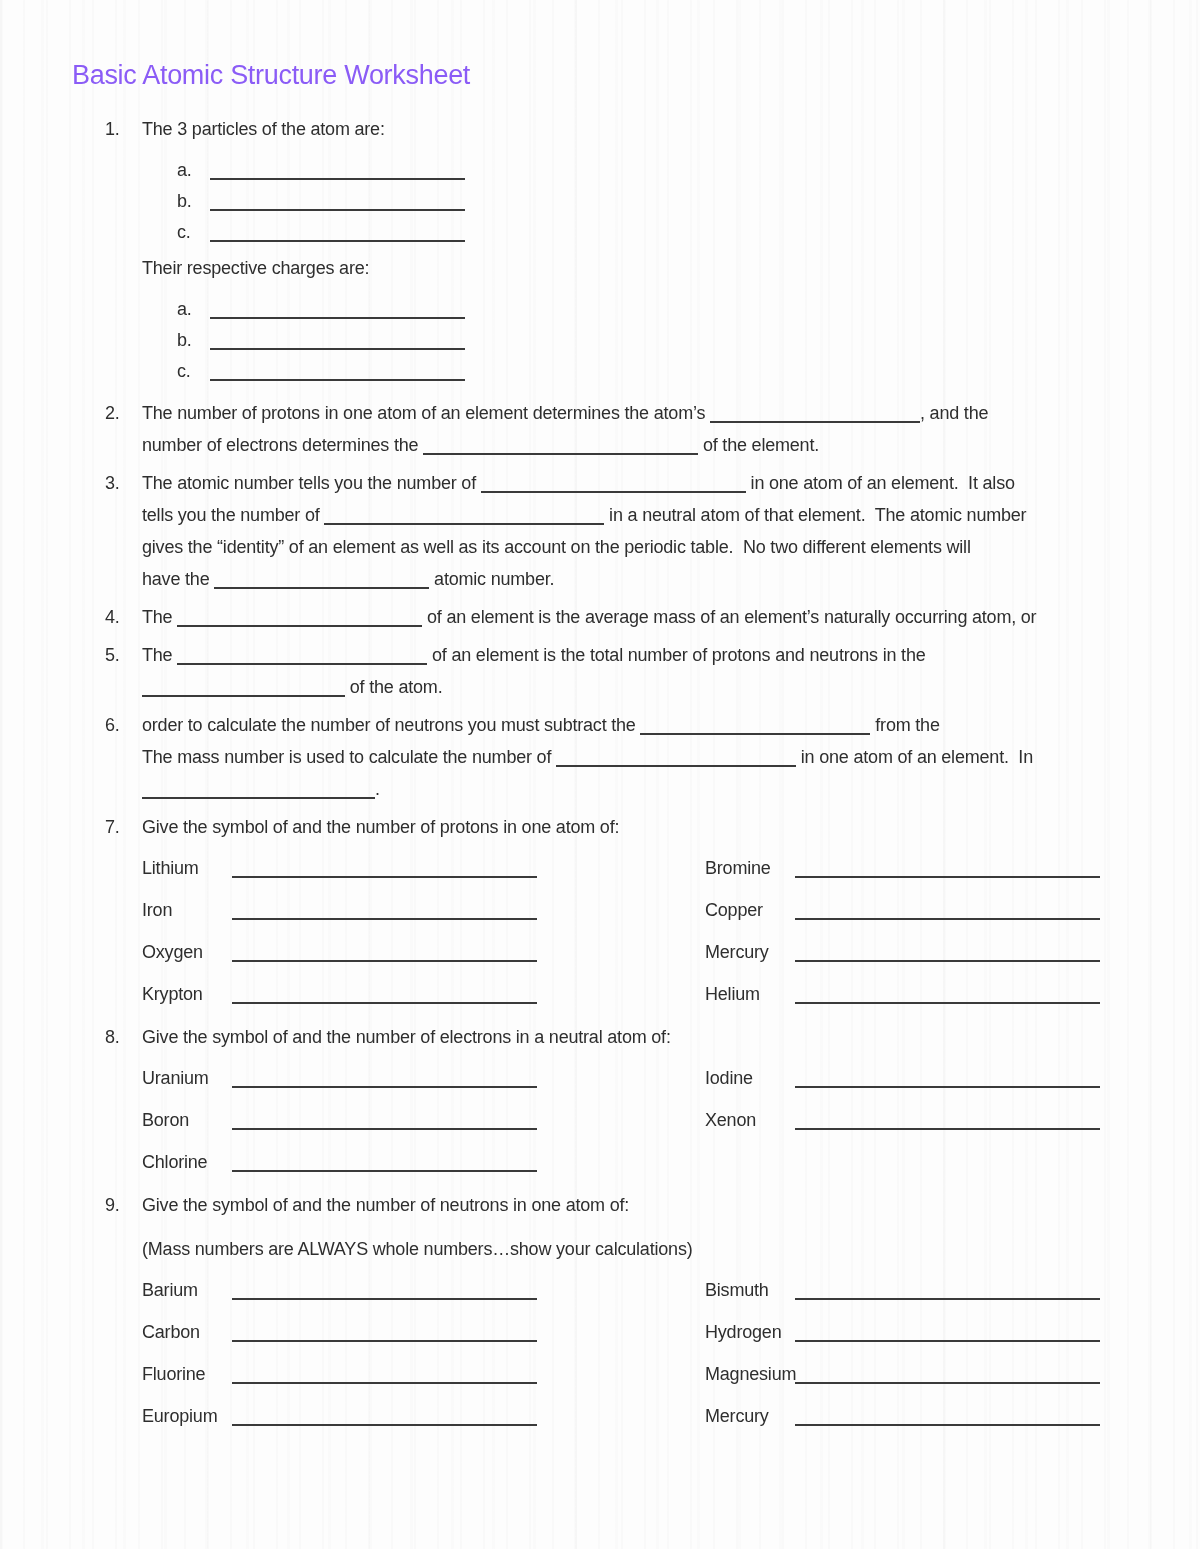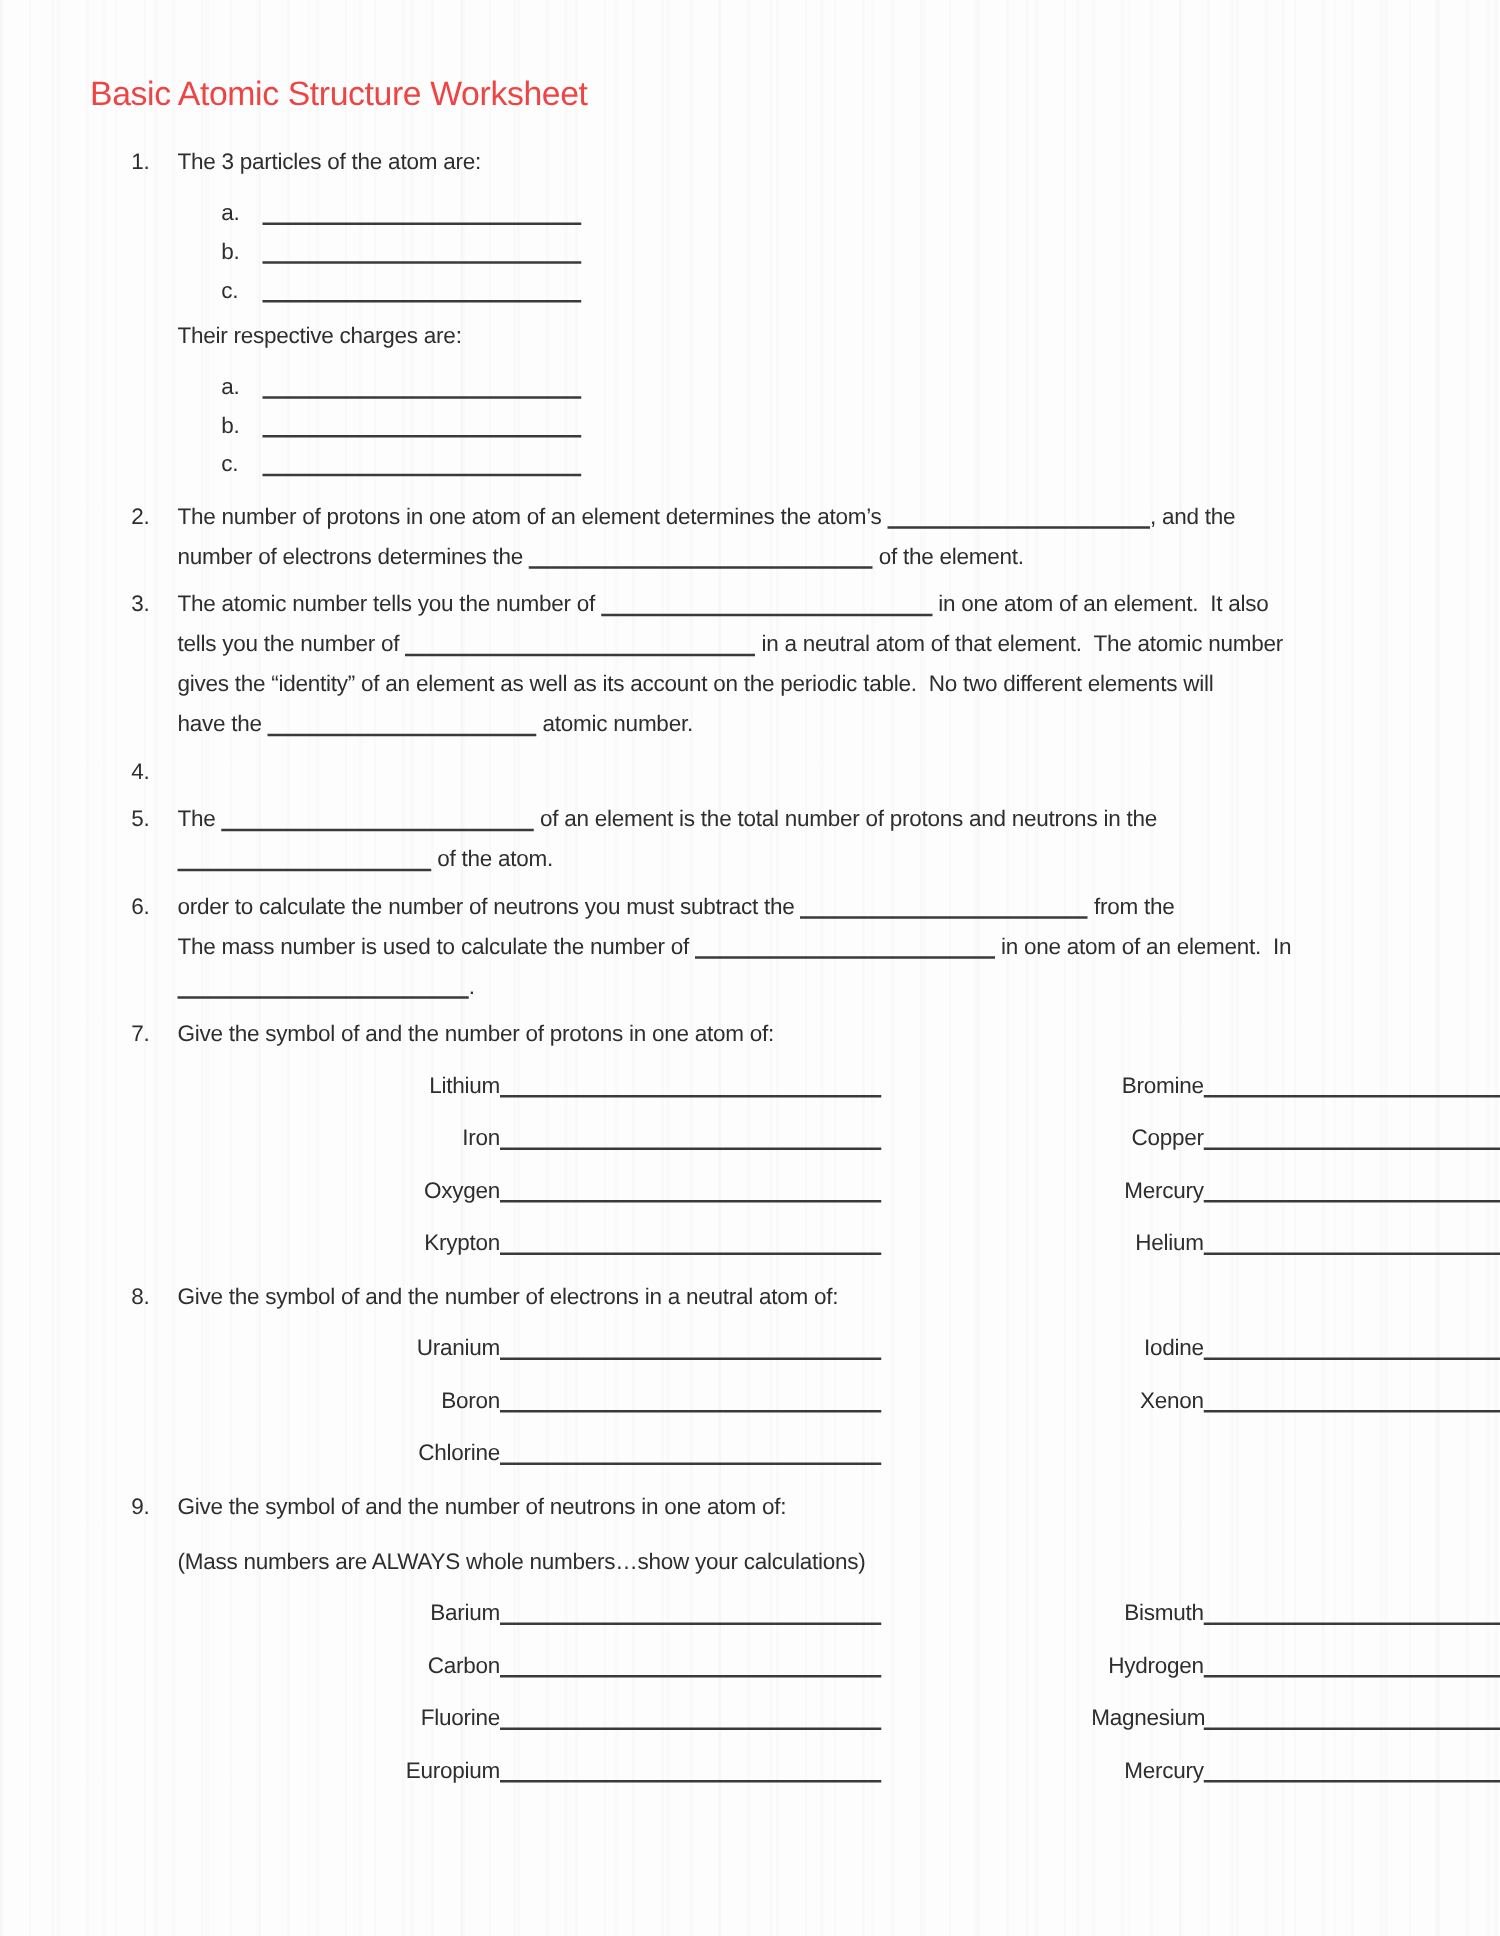--- a/index.html
+++ b/index.html
@@ -8,41 +8,41 @@
     font-family:"Liberation Sans", sans-serif;
     color:#2e2e2e;
     letter-spacing:-0.2px;
     background-color:#fdfdfd;
     background-image:
       repeating-linear-gradient(90deg, rgba(0,0,0,0.016) 0px, rgba(0,0,0,0.016) 2px, transparent 2px, transparent 23px),
       repeating-linear-gradient(90deg, rgba(0,0,0,0.010) 0px, rgba(0,0,0,0.010) 3px, transparent 3px, transparent 41px);
   }
   .page { padding:60px 30px 40px 72px; }
   h1 {
-    font-size:27px; font-weight:400; color:#ef4444;
+    font-size:27px; font-weight:400; color:#8b5cf6;
     letter-spacing:-0.3px; margin-bottom:22px;
   }
   .qwrap { margin-left:33px; font-size:18px; }
   .q { display:flex; align-items:flex-start; margin-bottom:6px; }
   .qnum { flex:0 0 37px; line-height:32px; }
   .qbody { flex:1 1 auto; }
   .qline { line-height:32px; }
   .txt { white-space:pre; }
   .blank {
     display:inline-block; height:14px;
     border-bottom:2px solid #3a3a3a;
     vertical-align:-4px;
   }
   .subitems { margin:10px 0 4px 35px; }
   .subitem { line-height:31px; }
   .sublabel { display:inline-block; width:33px; }
   .subblank { width:255px; }
   .elements { margin-top:4px; }
   .elrow { display:flex; line-height:42px; }
-  .elcell { flex:0 0 563px;text-align:right; }
+  .elcell { flex:0 0 563px; }
   .ellabel { display:inline-block; width:90px; }
   .elblank { width:305px; }
   .notelline { margin-top:12px; }
 </style>
 </head>
 <body>
 
 <div class="page">
 
   <h1>Basic Atomic Structure Worksheet</h1>
@@ -81,20 +81,21 @@
         <div class="qline"><span class="txt">The atomic number tells you the number of </span><span class="blank" style="width:265px"></span><span class="txt"> in one atom of an element.  It also</span></div>
         <div class="qline"><span class="txt">tells you the number of </span><span class="blank" style="width:280px"></span><span class="txt"> in a neutral atom of that element.  The atomic number</span></div>
         <div class="qline"><span class="txt">gives the “identity” of an element as well as its account on the periodic table.  No two different elements will</span></div>
         <div class="qline"><span class="txt">have the </span><span class="blank" style="width:215px"></span><span class="txt"> atomic number.</span></div>
       </div>
     </section>
 
     <section class="q">
       <span class="qnum">4.</span>
       <div class="qbody">
+        <div class="qline"><span class="txt">The </span><span class="blank" style="width:245px"></span><span class="txt"> of an element is the average mass of an element’s naturally occurring atom, or</span></div>
       </div>
     </section>
 
     <section class="q">
       <span class="qnum">5.</span>
       <div class="qbody">
         <div class="qline"><span class="txt">The </span><span class="blank" style="width:250px"></span><span class="txt"> of an element is the total number of protons and neutrons in the</span></div>
         <div class="qline"><span class="blank" style="width:203px"></span><span class="txt"> of the atom.</span></div>
       </div>
     </section>

